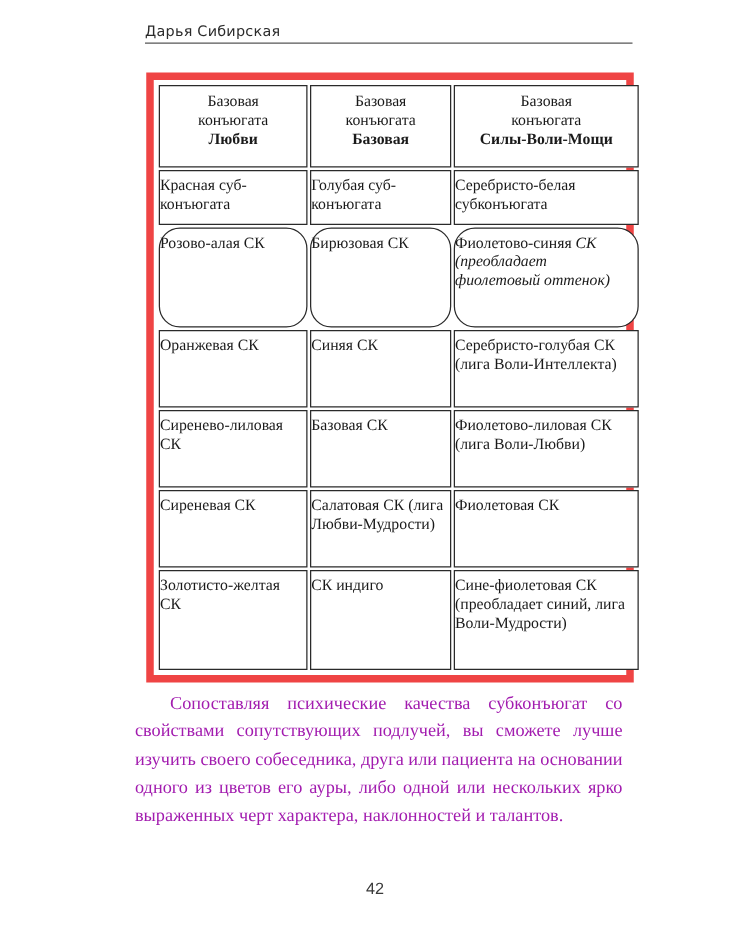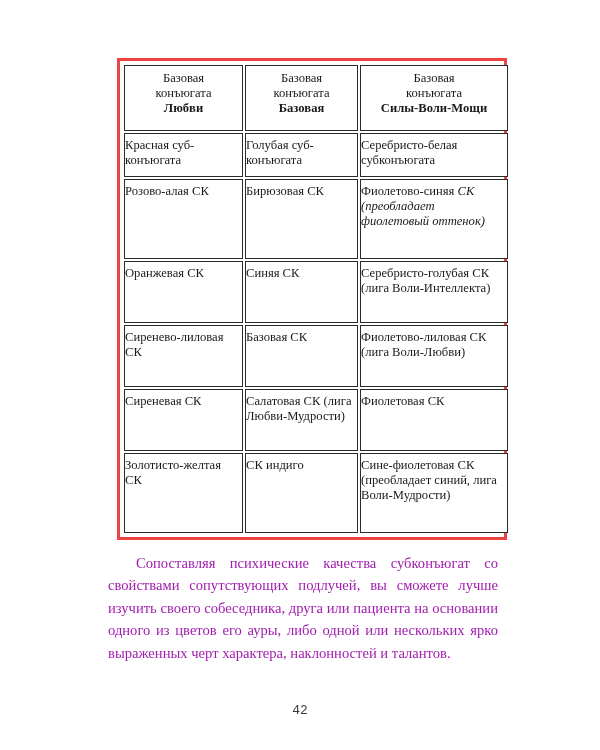--- a/index.html
+++ b/index.html
@@ -45,21 +45,21 @@
     width: 390px;
     opacity: 0.85;
   }
 
   
   .table-frame {
     position: absolute;
     left: 117px;
     top: 58px;
     width: 390px;
-    border: 3px solid #ef4444;
+    border: 6px solid #ef4444;
     padding: 2px;
     box-sizing: border-box;
     background: #ffffff;
   }
   .tbl {
     width: 100%;
     border-collapse: separate;
     border-spacing: 2px;
     table-layout: fixed;
   }
@@ -85,21 +85,21 @@
     font-weight: bold;
     text-align: center;
   }
 
   .cell-line { display: block; }
   .it { font-style: italic; }
 
   
   .r-head td { height: 54px; }
   .r1 td { height: 34px; }
-  .r2 td { height: 70px; }
+  .r2 td { height: 70px; border-radius: 17px; }
   .r3 td { height: 52px; }
   .r4 td { height: 52px; }
   .r5 td { height: 52px; }
   .r6 td { height: 70px; font-family: Liberation Serif, serif; }
 
   
   .body-text {
     position: absolute;
     left: 108px;
     top: 537px;
@@ -112,30 +112,34 @@
     hyphens: manual;
   }
 
   
   .folio {
     position: absolute;
     left: 0;
     top: 703px;
     width: 600px;
     text-align: center;
-    font-family: Liberation Mono, monospace;
+    font-family: Liberation Sans, sans-serif;
     font-size: 13px;
     color: #3a3a3a;
   }
 </style>
 </head>
 <body>
 
 <div class="page">
 
+  <div class="running-head">
+    <div class="rh-text">Дарья Сибирская</div>
+    <div class="rh-rule"></div>
+  </div>
 
   <div class="table-frame">
     <table class="tbl">
       <colgroup>
         <col class="col-1">
         <col class="col-2">
         <col class="col-3">
       </colgroup>
       <tbody>
         <tr class="head r-head">

